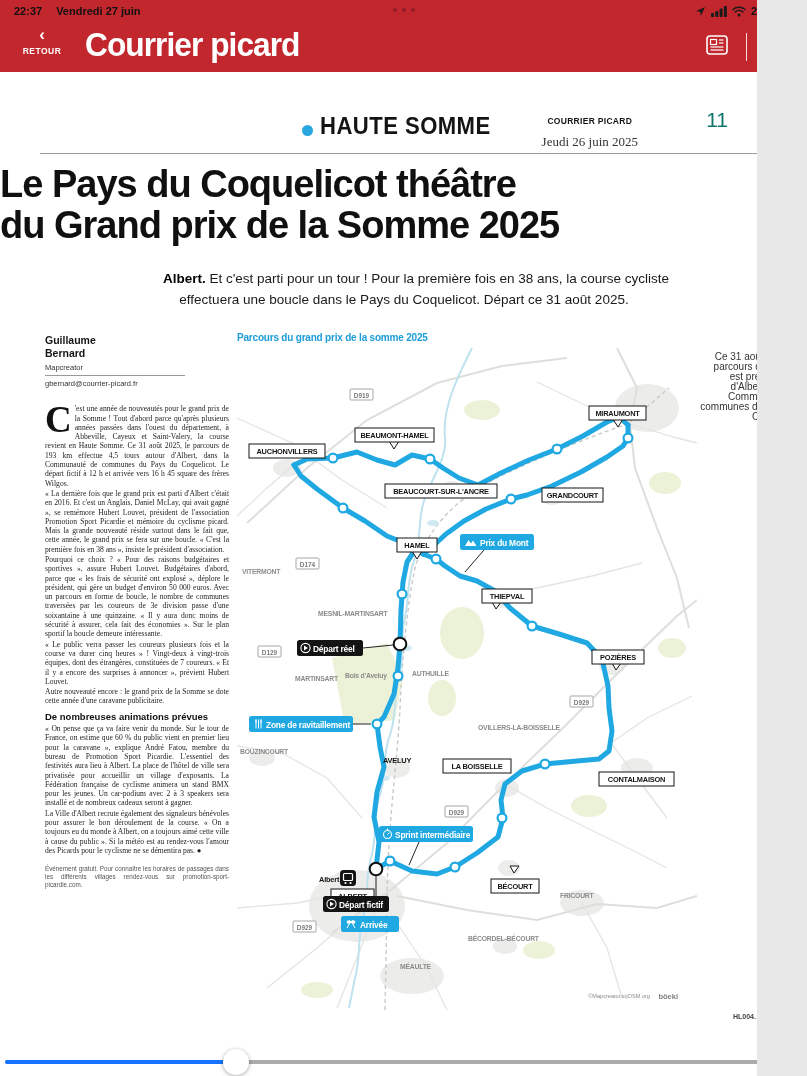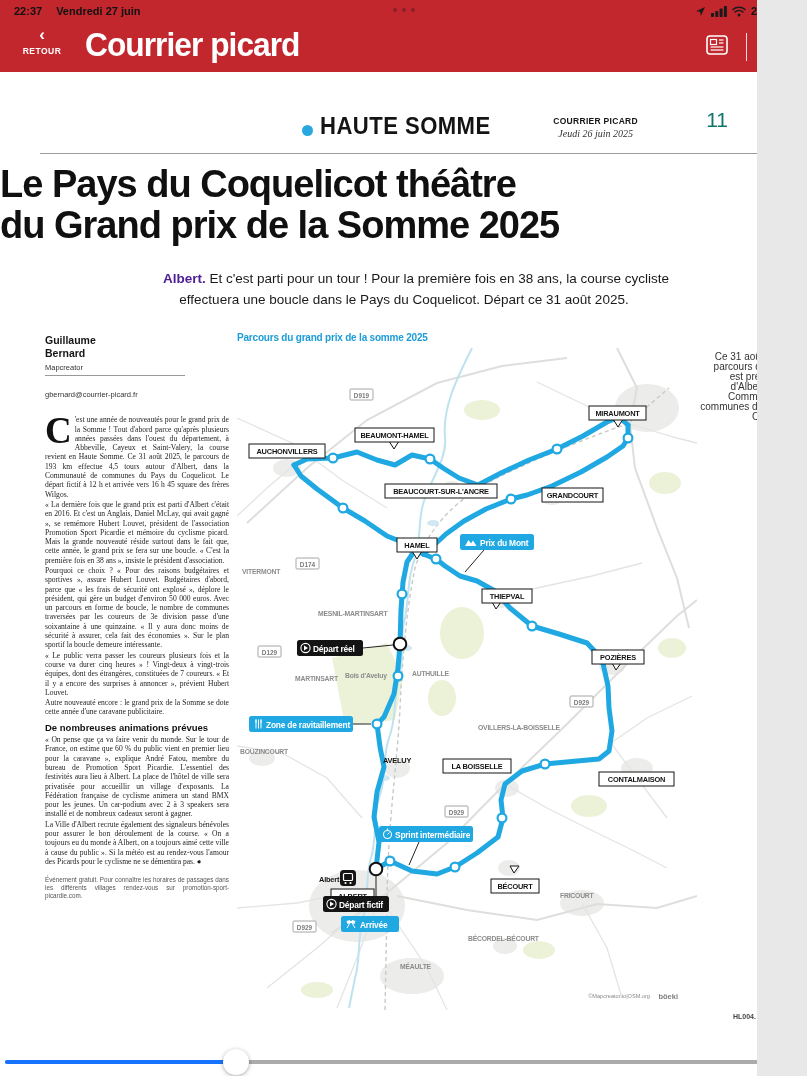--- a/index.html
+++ b/index.html
@@ -28,33 +28,33 @@
   
   .page{position:absolute;left:0;top:72px;width:807px;height:983px;background:#fff;padding-left:27px;}
   .page-fold{position:absolute;right:0;top:0;width:10px;height:100%;
              background:linear-gradient(to left,rgba(0,0,0,.10),rgba(0,0,0,0));}
   .section-row{position:absolute;left:40px;top:40px;width:728px;height:38px;}
   .section-dot{position:absolute;left:262px;top:13px;width:11px;height:11px;border-radius:50%;background:#29a8e0;}
   .section-name{position:absolute;left:280px;top:0;font-size:24px;font-weight:900;color:#141414;
                 letter-spacing:.5px;transform:scaleX(.92);transform-origin:left;}
   .masthead{position:absolute;right:130px;top:4px;text-align:center;}
   .masthead .mh-name{font-size:8.5px;font-weight:900;letter-spacing:.3px;color:#141414;}
-  .masthead .mh-date{font-size:10px;font-family:"Liberation Serif",serif;color:#333;margin-top:2px;font-style:italic;}
+  .masthead .mh-date{font-size:13px;font-family:"Liberation Serif",serif;color:#333;margin-top:8px;}
   .page-num{position:absolute;right:40px;top:-4px;font-size:21px;font-weight:400;color:#0f766e;}
   .rule{position:absolute;left:40px;top:81px;width:728px;height:1px;background:#9c9c9c;}
   .headline{position:absolute;left:0;top:92px;width:807px;text-align:left;color:#101010;
             font-size:38px;font-weight:900;line-height:1.08;letter-spacing:-1px;}
   .standfirst{position:absolute;left:112px;top:197px;width:584px;text-align:center;
               font-size:13.5px;font-weight:500;line-height:1.55;color:#1a1a1a;}
-  .standfirst .lead{color:#4c1d95;font-weight:800;margin-left:24px;}
+  .standfirst .lead{color:#000000;font-weight:800;margin-left:24px;}
   
   .left-col{position:absolute;left:45px;top:262px;width:184px;}
   .byline-name{font-size:10.5px;font-weight:800;color:#141414;line-height:1.25;width:90px;}
   .byline-role{font-size:7.5px;color:#333;margin-top:3px;padding-bottom:3px;border-bottom:1px solid #999;width:140px;}
-  .byline-mail{font-size:7.5px;color:#333;margin-top:14px;}
+  .byline-mail{font-size:7.5px;color:#333;margin-top:3px;}
   .article{margin-top:16px;font-family:"Liberation Serif",serif;font-size:7.6px;line-height:9.3px;
            color:#1d1d1d;text-align:justify;}
   .article p{margin:0 0 1px 0;}
   .dropcap{float:left;font-size:37px;line-height:28px;font-weight:700;margin:2px 3px 0 0;color:#111;}
   .art-subhead{font-family:"Liberation Sans",sans-serif;font-size:9.5px;font-weight:800;color:#111;
                margin:6px 0 3px 0;text-align:left;}
   .footnote{margin-top:10px;font-family:"Liberation Sans",sans-serif;font-size:6.3px;line-height:8px;
             color:#555;text-align:justify;}
   
   .map-col{position:absolute;left:237px;top:260px;width:460px;}

